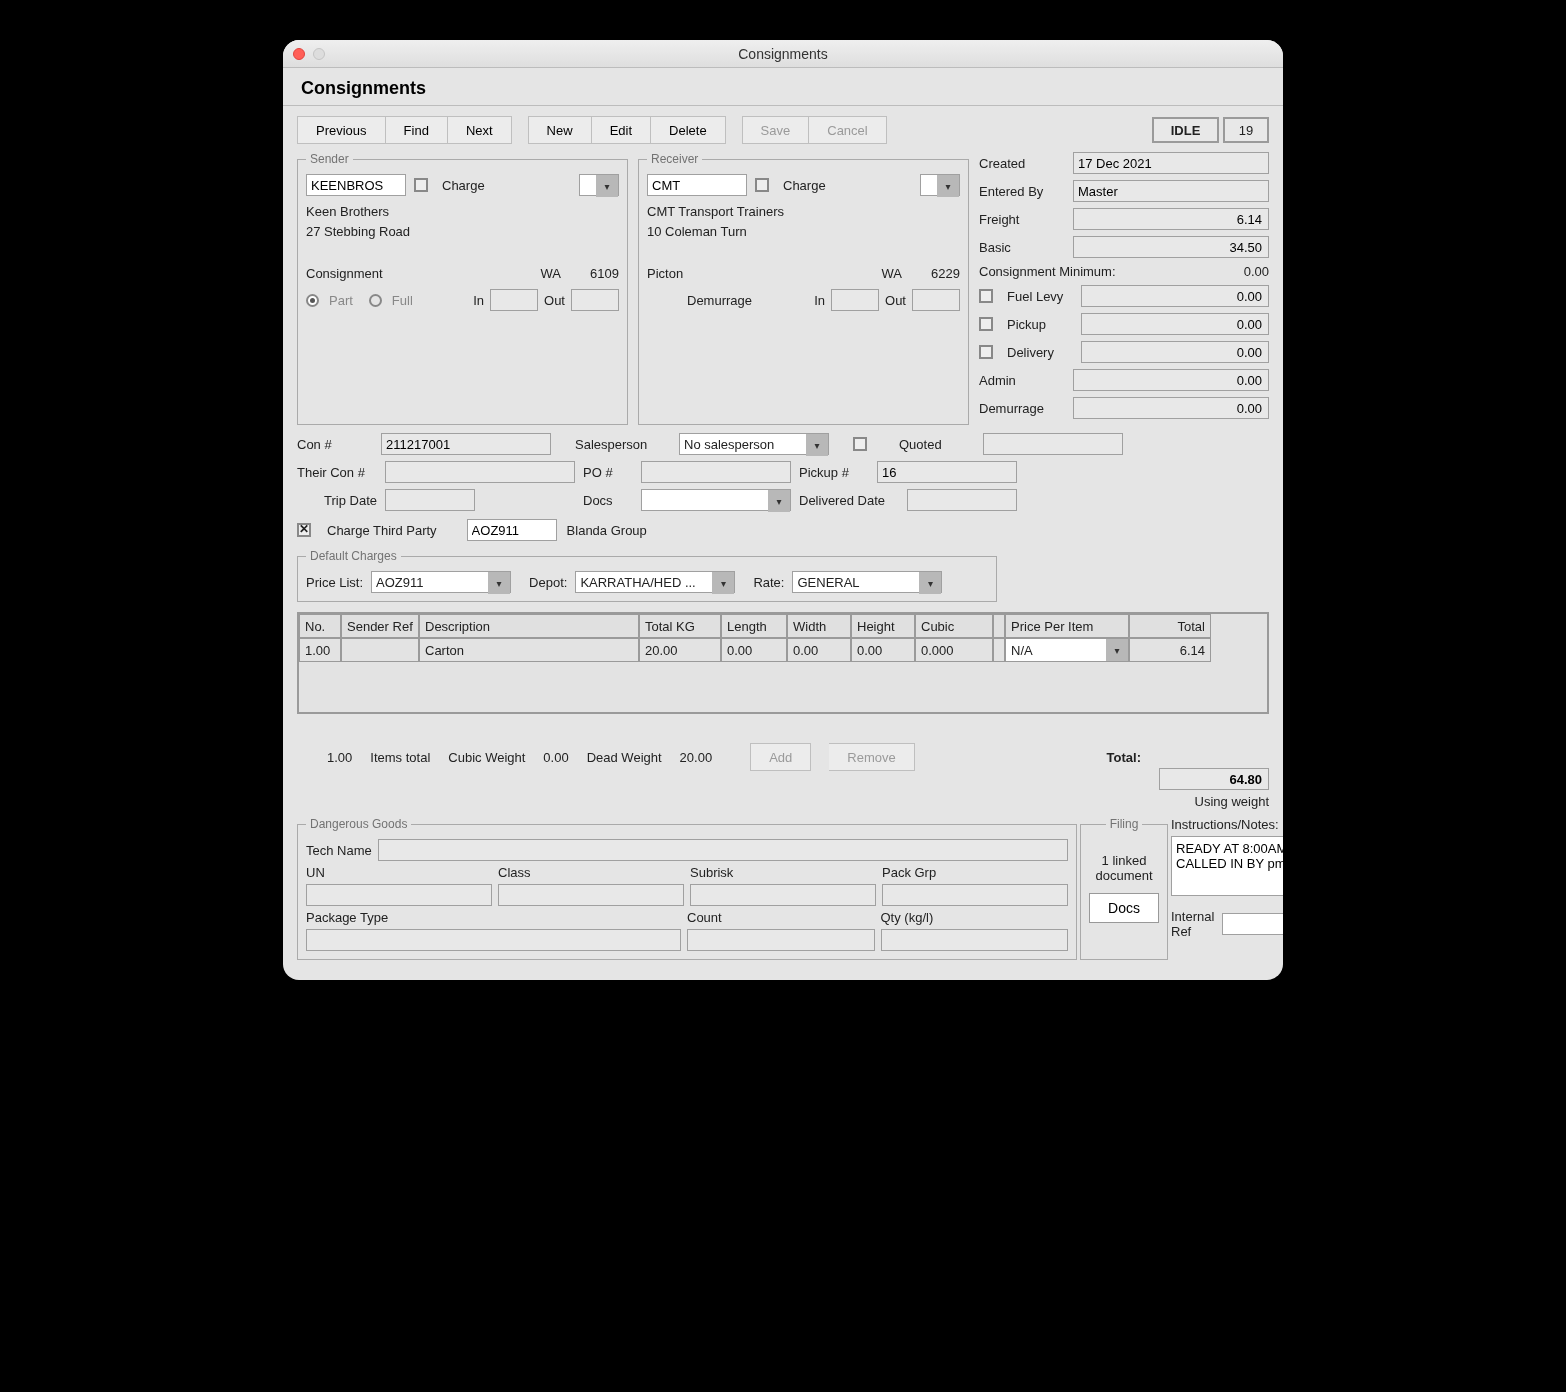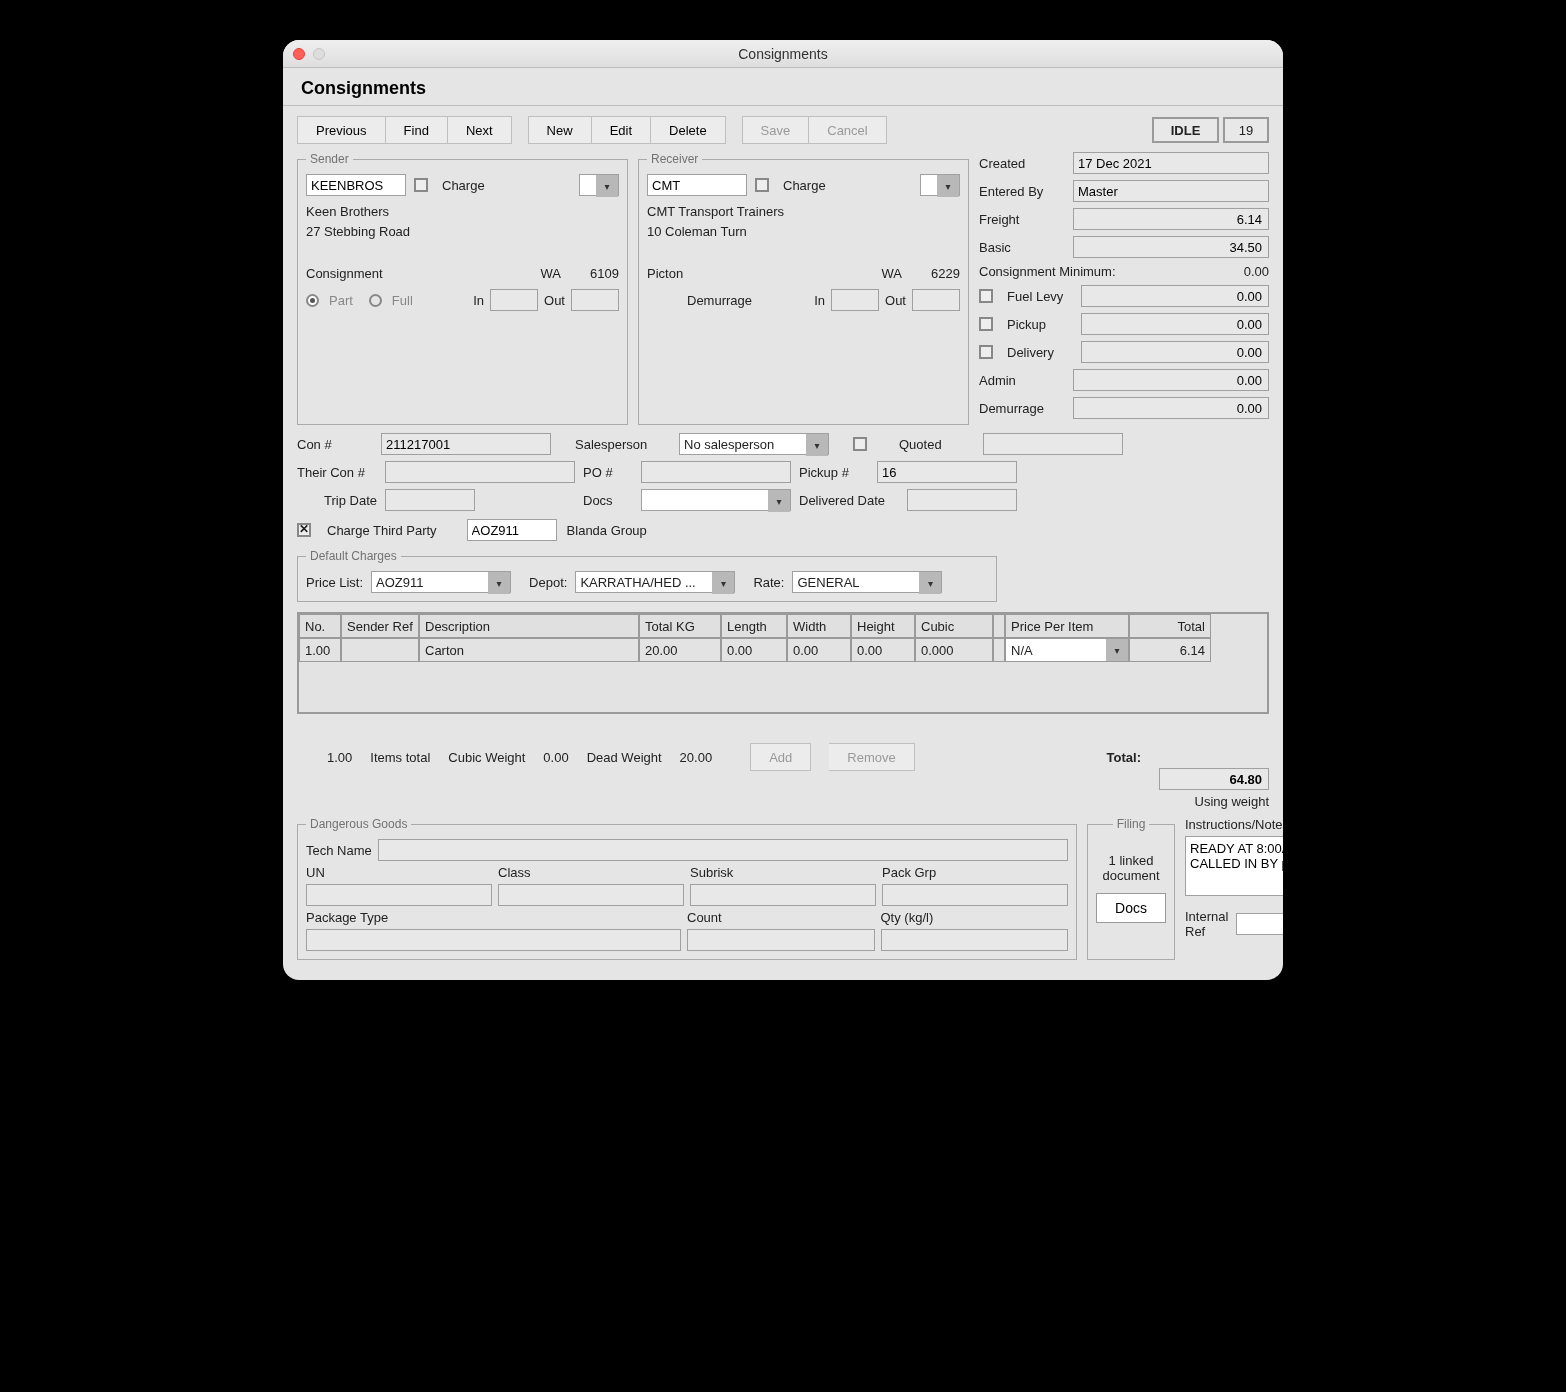--- a/index.html
+++ b/index.html
@@ -54,21 +54,21 @@
   .th, .td { border: 1px solid #9a9a9a; padding: 3px 5px; font-size: 13px; height: 24px; display: flex; align-items: center; }
   .th { background: #e0e0e0; }
   .trow { display: flex; }
   .c-no { width: 42px; } .c-sref { width: 78px; } .c-desc { width: 220px; }
   .c-kg { width: 82px; } .c-len { width: 66px; } .c-wid { width: 64px; }
   .c-hei { width: 64px; } .c-cub { width: 78px; } .c-sp { width: 8px; }
   .c-ppi { width: 124px; } .c-tot { width: 82px; text-align: right; justify-content: flex-end; }
 
   .sumrow { display: flex; align-items: center; gap: 18px; margin-top: 10px; }
 
-  .bottom { display: flex; gap: 10px; margin-top: 8px; justify-content: space-between; }
+  .bottom { display: flex; gap: 3px; margin-top: 8px; justify-content: space-between; }
   .dg { width: 280px; }
   .dg-grid { display: grid; grid-template-columns: repeat(4, 1fr); gap: 4px 6px; }
   .filing { width: 86px; text-align: center; }
   .notes { flex: 1; }
 
   textarea.inp { height: 60px; resize: none; font-family: inherit; padding: 4px; }
 
   .docs-btn { width: 70px; height: 30px; background: #fff; border: 1px solid #999; font-size: 14px; margin-top: 10px; cursor: pointer; }
 </style>
 </head>

